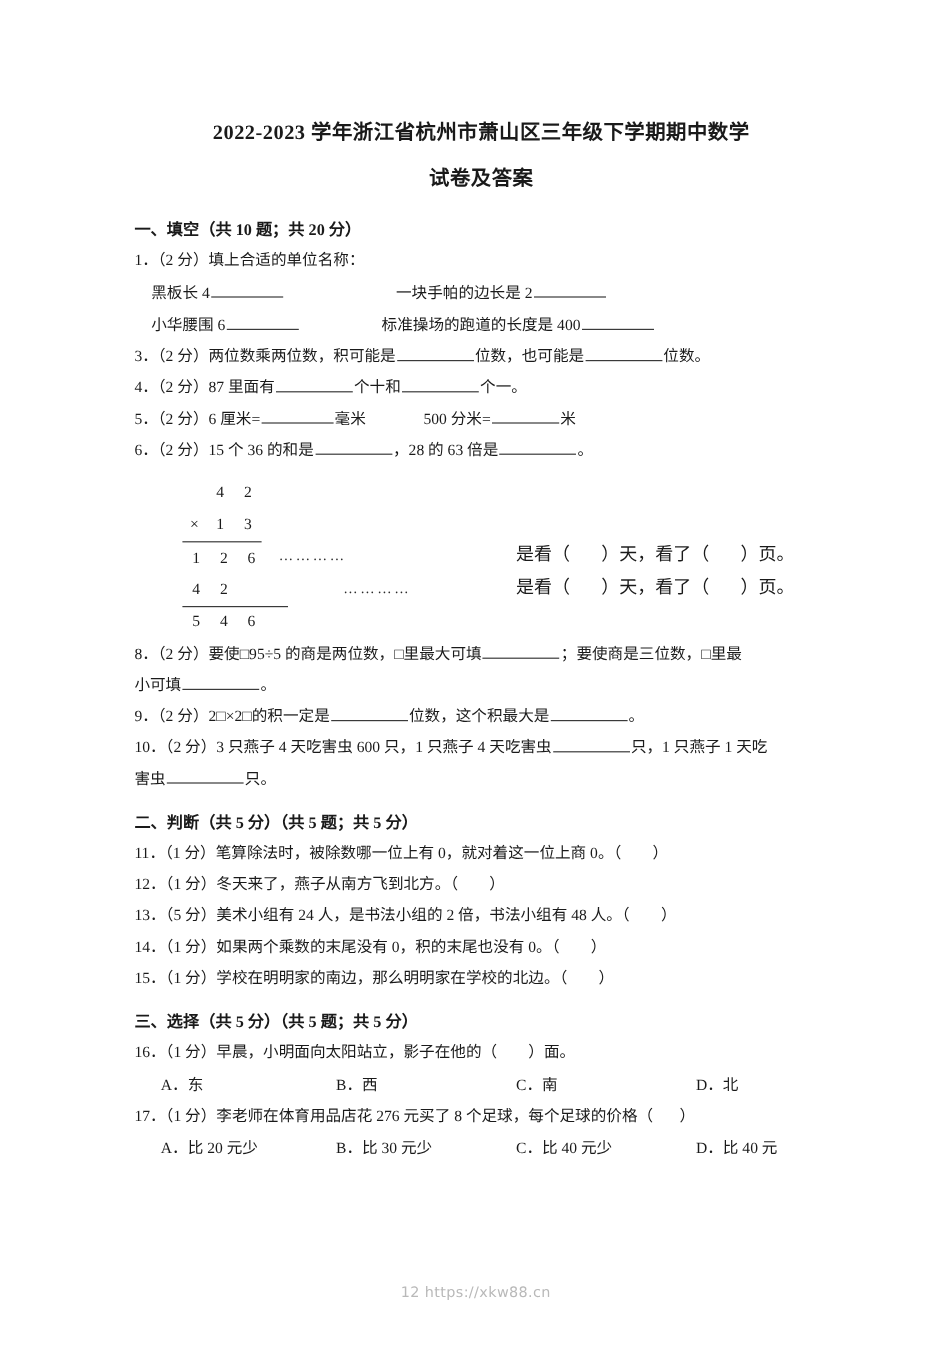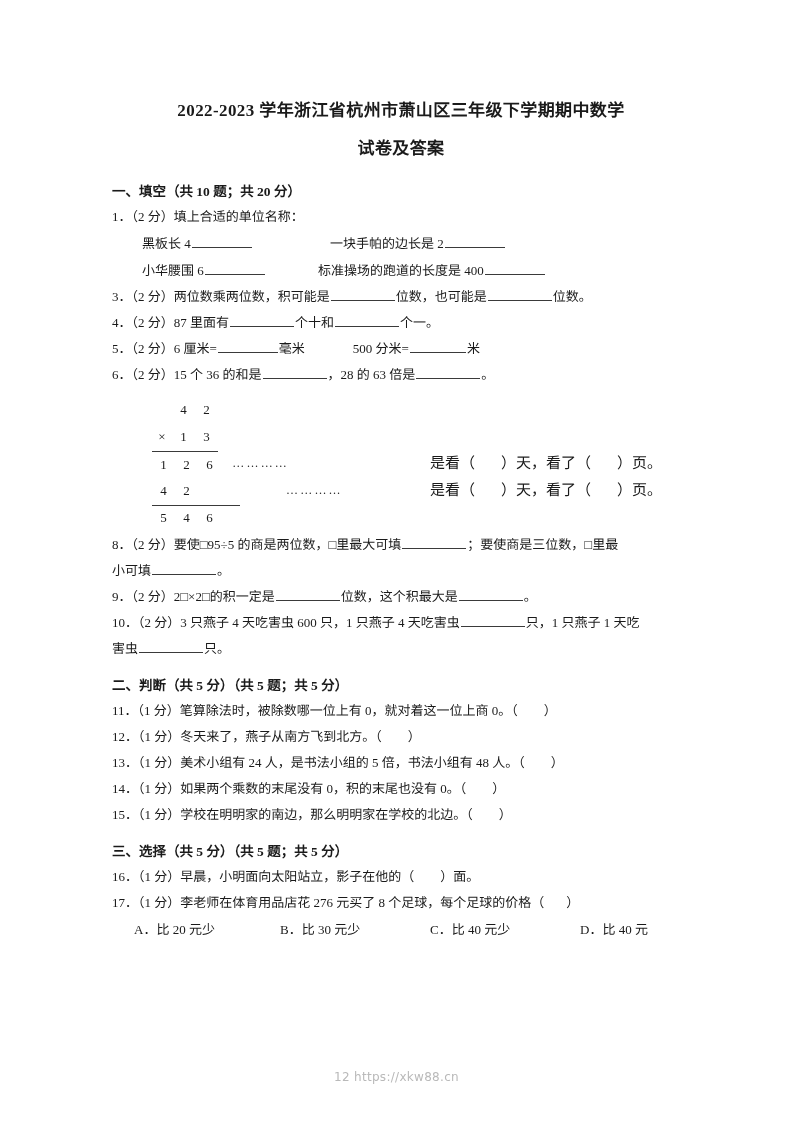--- a/index.html
+++ b/index.html
@@ -76,21 +76,21 @@
 
   
   .q1-row {
     position: relative;
     height: 27px;
     line-height: 27px;
     font-size: 13px;
   }
   .q1-col-a {
     position: absolute;
-    left: 30px;
+    left: 14px;
     white-space: nowrap;
   }
   .q1-col-b {
     position: absolute;
     left: 218px;
     white-space: nowrap;
   }
   .q1-row.second .q1-col-b { left: 206px; }
 
   
@@ -293,33 +293,39 @@
 
     <div class="section-header">二、判断（共 5 分）（共 5 题；共 5 分）</div>
 
     <div class="q">
       <span>11．（1 分）笔算除法时，被除数哪一位上有 0，就对着这一位上商 0。（</span><span class="gap" style="display:inline-block;width:26px"></span><span>）</span>
     </div>
     <div class="q">
       <span>12．（1 分）冬天来了，燕子从南方飞到北方。（</span><span class="gap" style="display:inline-block;width:26px"></span><span>）</span>
     </div>
     <div class="q">
-      <span>13．（1 分）美术小组有 24 人，是书法小组的 5 倍，书法小组有 48 人。（</span><span class="gap" style="display:inline-block;width:26px"></span><span>）</span>
+      <span>13．（5 分）美术小组有 24 人，是书法小组的 2 倍，书法小组有 48 人。（</span><span class="gap" style="display:inline-block;width:26px"></span><span>）</span>
     </div>
     <div class="q">
       <span>14．（1 分）如果两个乘数的末尾没有 0，积的末尾也没有 0。（</span><span class="gap" style="display:inline-block;width:26px"></span><span>）</span>
     </div>
     <div class="q">
       <span>15．（1 分）学校在明明家的南边，那么明明家在学校的北边。（</span><span class="gap" style="display:inline-block;width:26px"></span><span>）</span>
     </div>
 
     <div class="section-header">三、选择（共 5 分）（共 5 题；共 5 分）</div>
 
     <div class="q">
       <span>16．（1 分）早晨，小明面向太阳站立，影子在他的（</span><span class="gap" style="display:inline-block;width:26px"></span><span>）面。</span>
+    </div>
+    <div class="choices">
+      <span class="choice c0">A．东</span>
+      <span class="choice c1">B．西</span>
+      <span class="choice c2">C．南</span>
+      <span class="choice c3">D．北</span>
     </div>
 
     <div class="q">
       <span>17．（1 分）李老师在体育用品店花 276 元买了 8 个足球，每个足球的价格（</span><span class="gap" style="display:inline-block;width:22px"></span><span>）</span>
     </div>
     <div class="choices">
       <span class="choice c0">A．比 20 元少</span>
       <span class="choice c1">B．比 30 元少</span>
       <span class="choice c2">C．比 40 元少</span>
       <span class="choice c3">D．比 40 元</span>

